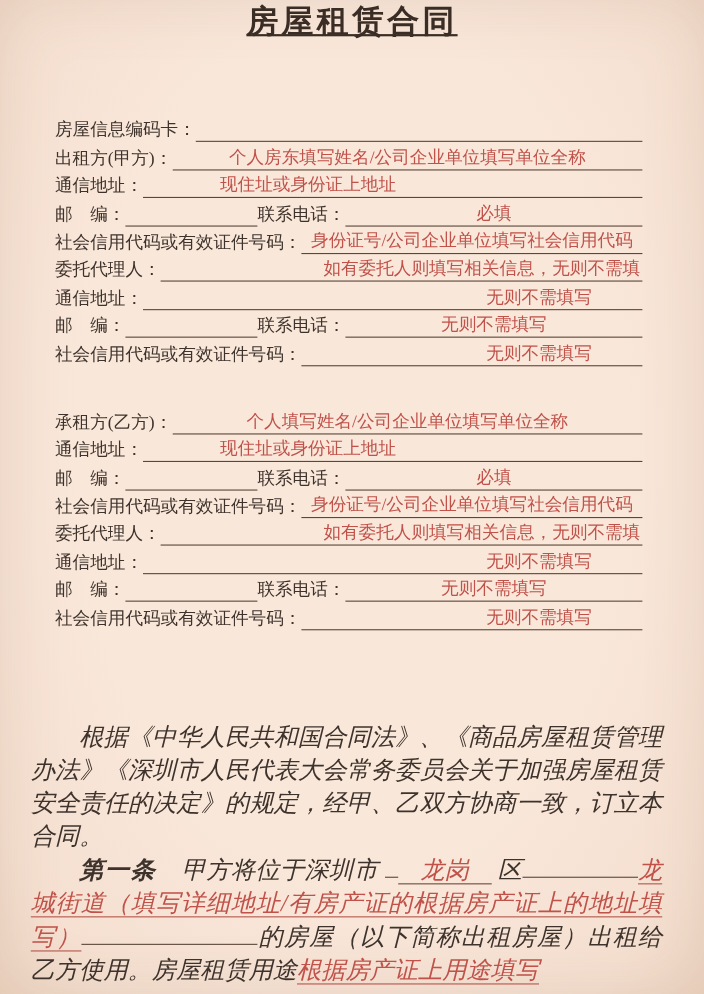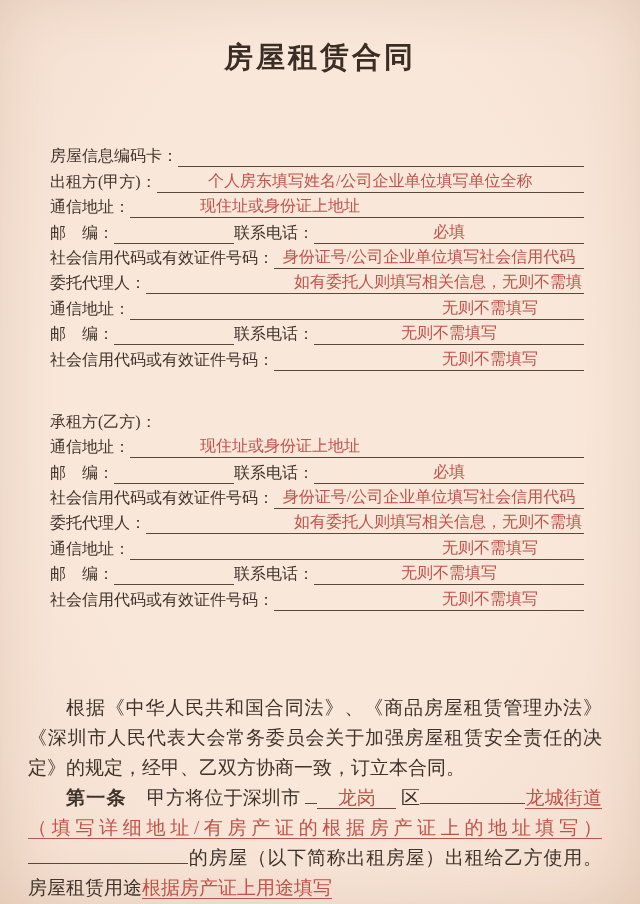--- a/index.html
+++ b/index.html
@@ -8,45 +8,45 @@
     font-family:"Liberation Serif","DejaVu Serif",serif;
     background:#f3dccd;
   }
   .page {
     position:relative; width:640px; height:904px;
     background:radial-gradient(ellipse at 50% 45%, #f9e7da 55%, #f5e0d1 85%, #f0d8c6 100%);
     color:#3e332c;
     box-shadow:inset 0 0 60px rgba(120,80,50,.12);
   }
   .title {
-    margin:0; padding-top:38px;
+    margin:0; 
     text-align:center; font-size:29px; font-weight:600;
-    letter-spacing:3px; color:#3a2d25;
+    letter-spacing:3px; color:#3a2d25;text-decoration:underline;
   }
   .form-block { margin-left:50px; margin-right:56px; }
   .form-block.a { margin-top:64px; }
   .form-block.b { margin-top:37px; }
   .form-row {
     display:flex; align-items:flex-end;
     height:25.4px; font-size:16px; white-space:nowrap;
   }
   .lbl { flex:0 0 auto; color:#3e332c; }
   .fill {
     border-bottom:1px solid #5b4739;
     text-align:center; min-width:20px;
     overflow:hidden;
   }
   .fill.a-left   { text-align:left;  padding-left:70px; }
   .fill.a-right  { text-align:right; padding-right:46px; }
   .fill.a-rightflush { text-align:right; padding-right:2px; }
   .hint { color:#c0524a; font-size:16px; }
   .clauses {
     margin:82px 38px 0 28px;
-    font-size:19px; line-height:30px;
-    text-align:justify; color:#3e332c;
+    font-size:22px; line-height:30px;
+    text-align:justify; color:#3e332c;font-style:italic;
   }
   .clauses p { margin:0; text-indent:2em; }
   .seg-term { font-weight:bold; letter-spacing:1px; }
   .seg-term::after { content:"\2003"; }
   .seg-red {
     color:#c0524a;
     border-bottom:1px solid #b5564c;
   }
   .seg-red.padded { padding:0 20px; border-bottom-color:#6b4a3c; }
   .seg-blank {
@@ -100,20 +100,21 @@
       </div>
       <div class="form-row">
         <span class="lbl">社会信用代码或有效证件号码：</span>
         <span class="fill a-right" style="flex: 1 1 0%;"><span class="hint">无则不需填写</span></span>
       </div>
     </section>
 
   <section class="form-block b" id="party-b">
       <div class="form-row">
         <span class="lbl">承租方(乙方)：</span>
+        <span class="fill" style="flex: 1 1 0%;"><span class="hint">个人填写姓名/公司企业单位填写单位全称</span></span>
       </div>
       <div class="form-row">
         <span class="lbl">通信地址：</span>
         <span class="fill a-left" style="flex: 1 1 0%;"><span class="hint">现住址或身份证上地址</span></span>
       </div>
       <div class="form-row">
         <span class="lbl">邮　编：</span>
         <span class="fill" style="width: 120px;"></span>
         <span class="lbl">联系电话：</span>
         <span class="fill" style="flex: 1 1 0%;"><span class="hint">必填</span></span>

